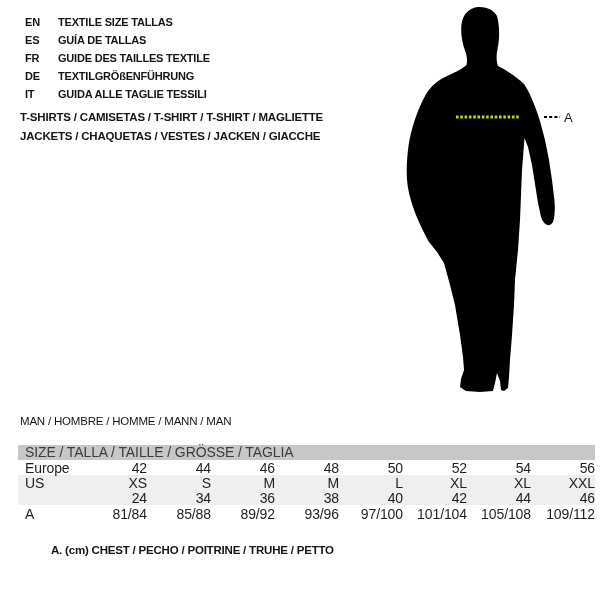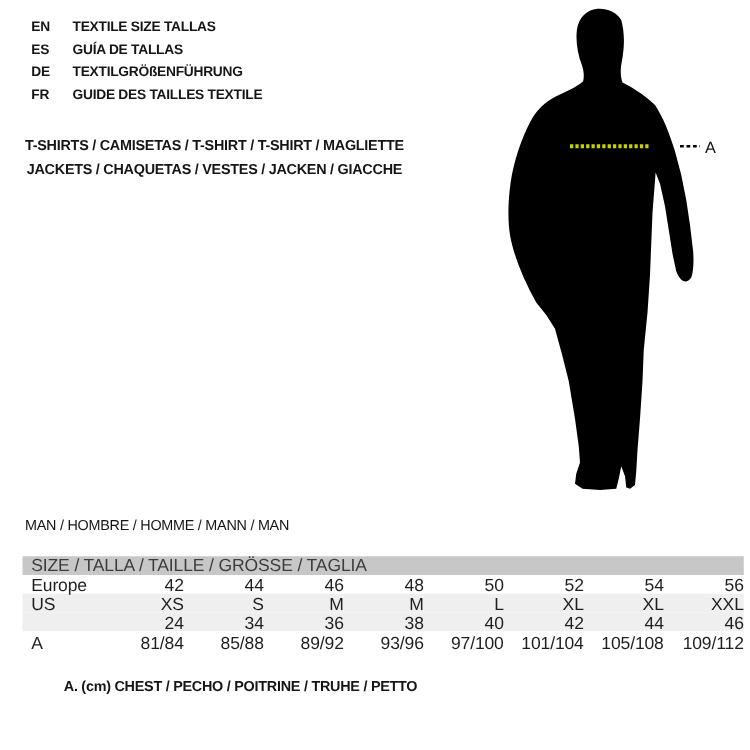--- a/index.html
+++ b/index.html
@@ -22,21 +22,21 @@
   }
   .abs{position:absolute;}
 
   
   .lang-block{left:25px;top:13px;}
   .lang-row{display:flex;line-height:18px;font-size:11px;font-weight:bold;letter-spacing:-0.2px;}
   .lang-code{width:33px;}
 
   
   .type-block{left:20px;top:108px;}
-  .type-line{line-height:19px;font-size:11.5px;font-weight:bold;letter-spacing:-0.2px;text-align:center;}
+  .type-line{line-height:19px;font-size:11.5px;font-weight:bold;letter-spacing:-0.2px;}
 
   
   .figure-wrap{left:400px;top:5px;width:180px;height:392px;}
   .figure-wrap svg{display:block;}
   .silhouette{fill:var(--silhouette,#000);}
   .chest-dash{stroke:var(--chest-dash,#c3d205);stroke-width:3.2;stroke-dasharray:2.6 1.7;fill:none;}
   .pointer-dash{stroke:var(--pointer-dash,#000);stroke-width:2;stroke-dasharray:3 2.2;fill:none;}
   .measure-letter{font-family:"Liberation Sans","DejaVu Sans",sans-serif;font-size:13px;fill:#111;}
 
   
@@ -63,26 +63,30 @@
 <div class="abs lang-block">
   <div class="lang-row">
     <span class="lang-code">EN</span>
     <span class="lang-label">TEXTILE SIZE TALLAS</span>
   </div>
   <div class="lang-row">
     <span class="lang-code">ES</span>
     <span class="lang-label">GUÍA DE TALLAS</span>
   </div>
   <div class="lang-row">
+    <span class="lang-code">FR</span>
+    <span class="lang-label">GUIDE DES TAILLES TEXTILE</span>
+  </div>
+  <div class="lang-row">
     <span class="lang-code">DE</span>
     <span class="lang-label">TEXTILGRÖßENFÜHRUNG</span>
   </div>
   <div class="lang-row">
-    <span class="lang-code">FR</span>
-    <span class="lang-label">GUIDE DES TAILLES TEXTILE</span>
+    <span class="lang-code">IT</span>
+    <span class="lang-label">GUIDA ALLE TAGLIE TESSILI</span>
   </div>
 </div>
 
 <div class="abs type-block">
   <div class="type-line">T-SHIRTS / CAMISETAS / T-SHIRT / T-SHIRT / MAGLIETTE</div>
   <div class="type-line">JACKETS / CHAQUETAS / VESTES / JACKEN / GIACCHE</div>
 </div>
 
 <div class="abs figure-wrap">
   <svg width="180" height="392" viewBox="0 0 180 392">

